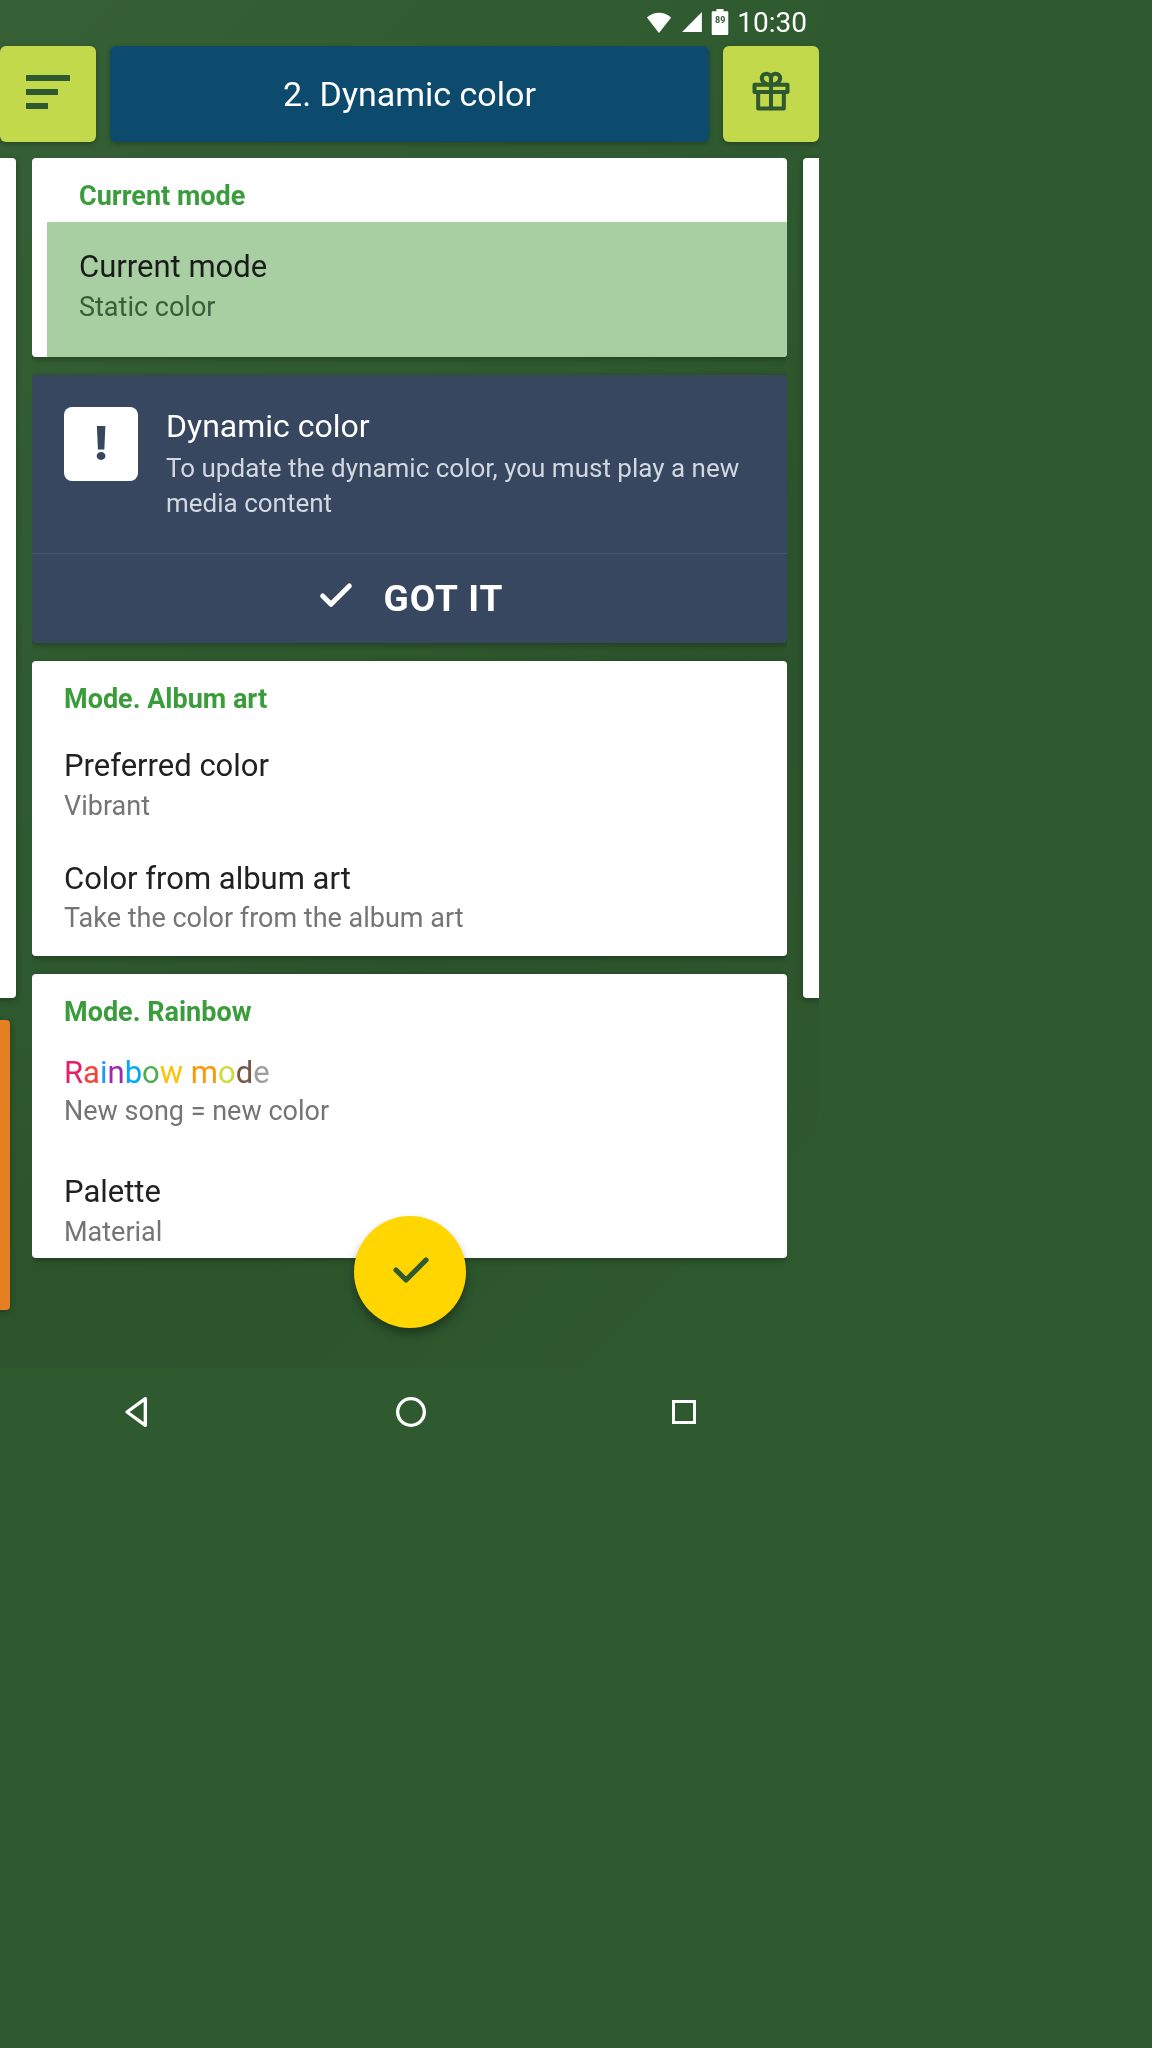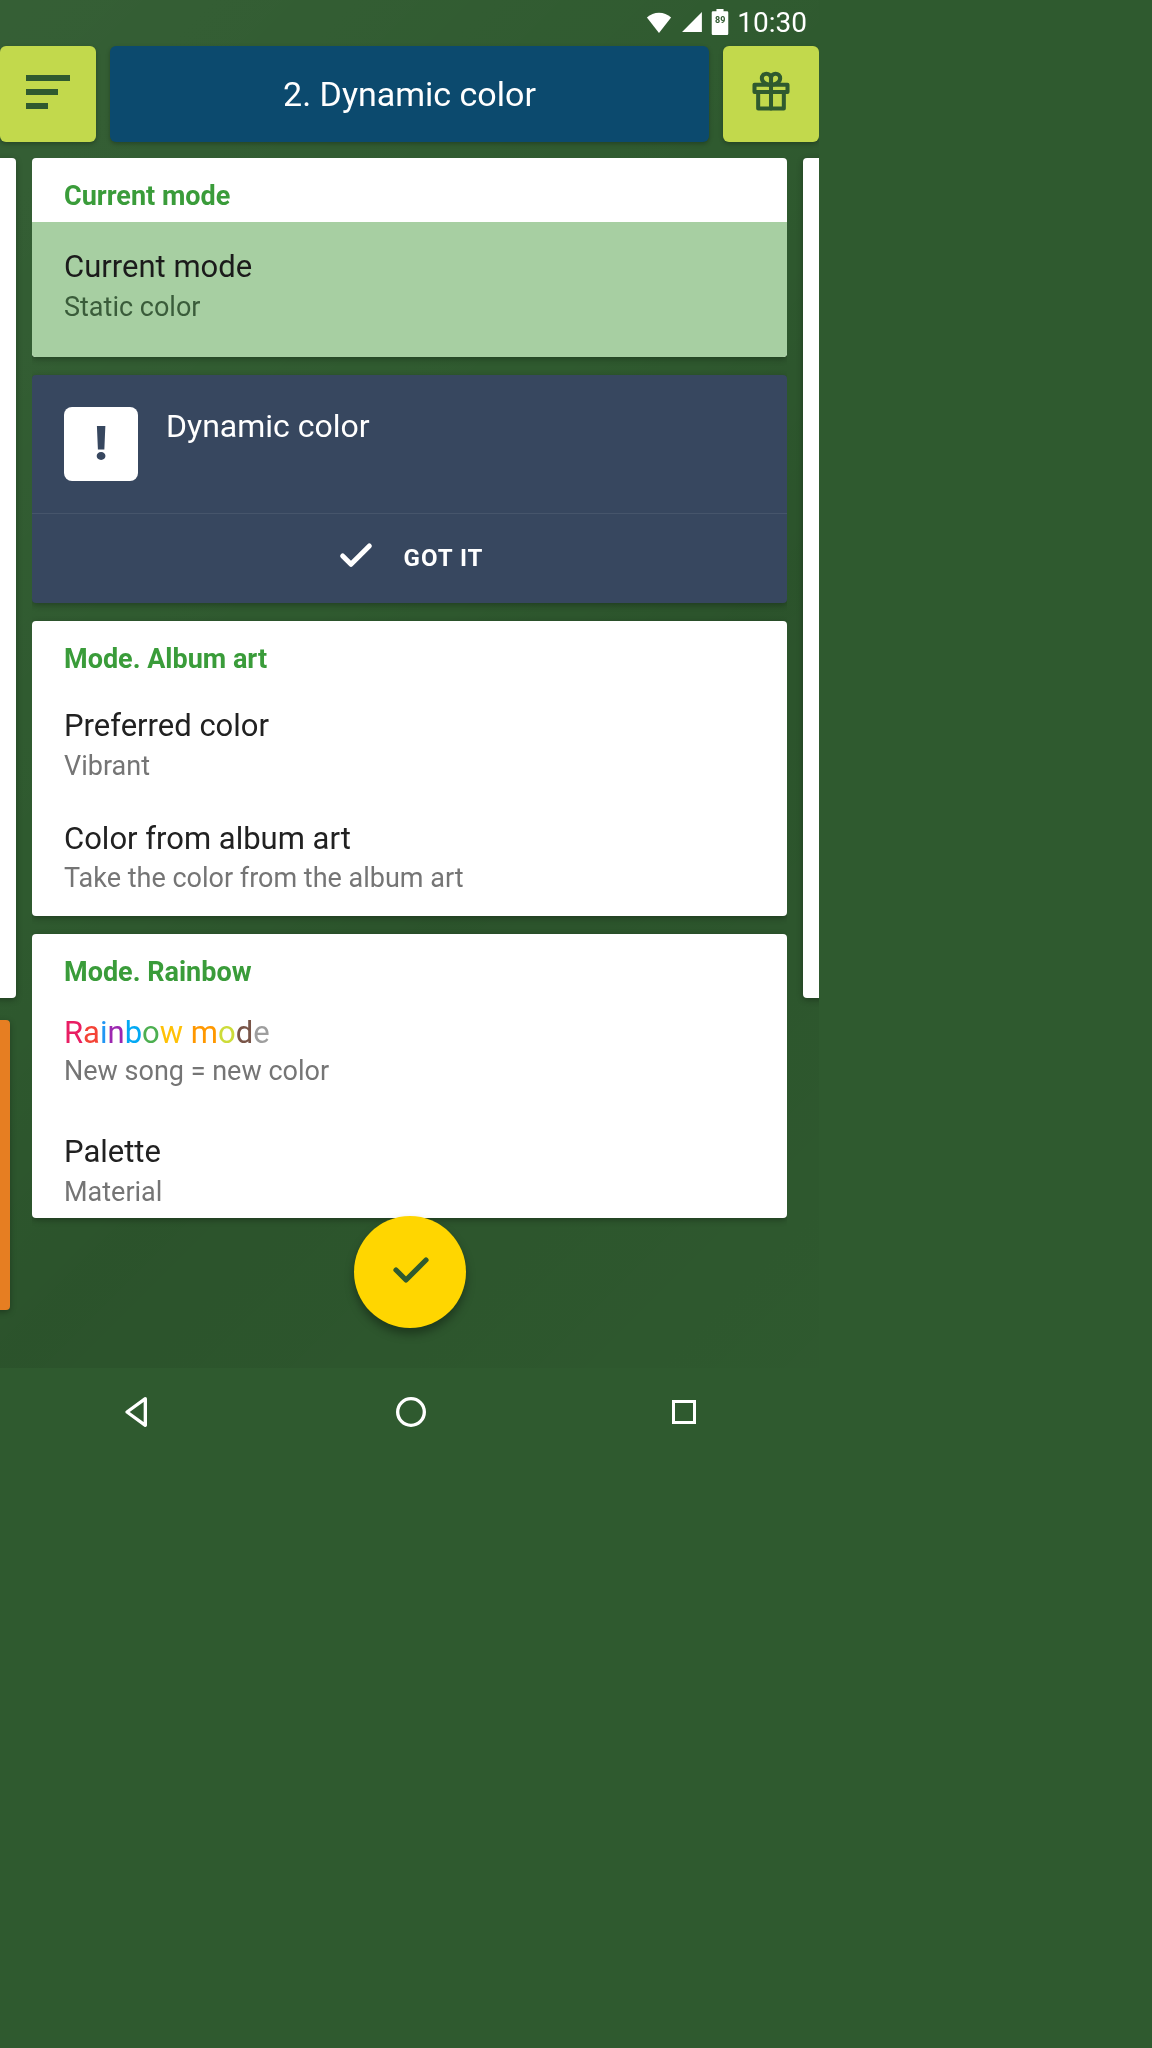--- a/index.html
+++ b/index.html
@@ -107,21 +107,21 @@
     flex: none;
   }
   .info-text .h { font-size: 32px; margin-bottom: 6px; }
   .info-text .b { font-size: 26px; color: #d2d7e0; line-height: 1.35; }
   .info-action {
     border-top: 1px solid rgba(255,255,255,0.08);
     height: 90px;
     display: flex; align-items: center; justify-content: center;
     gap: 28px;
   }
-  .info-action .lbl { font-size: 24px; font-weight: 700; letter-spacing: 1px; color: #fff; }
+  .info-action .lbl { font-size: 37px; font-weight: 700; letter-spacing: 1px; color: #fff; }
 
   .fab {
     position: absolute;
     left: 50%; transform: translateX(-50%);
     bottom: 32px;
     width: 112px; height: 112px;
     border-radius: 50%;
     background: #ffd600;
     box-shadow: 0 6px 10px rgba(0,0,0,0.35);
     display: flex; align-items: center; justify-content: center;
@@ -215,33 +215,34 @@
         <line x1="12" y1="8" x2="12" y2="21"></line>
         <path d="M12 8 C10 8 7 7 7 4.5 A2.5 2.5 0 0 1 12 4.5 Z"></path>
         <path d="M12 8 C14 8 17 7 17 4.5 A2.5 2.5 0 0 0 12 4.5 Z"></path>
       </svg>
     </span>
   </div>
 </div>
 
 <div class="content">
 
-  <div class="card" style="overflow:hidden;">
+  <div class="card" style="overflow:hidden;padding-left:15px;">
     <div class="section-header">Current mode</div>
     <div class="row row-sel" style="padding-top:26px;padding-bottom:34px;">
       <div class="primary">Current mode</div>
       <div class="secondary">Static color</div>
     </div>
   </div>
 
   <div class="info-card">
     <div class="info-top">
       <div class="info-icon">!</div>
       <div class="info-text">
         <div class="h">Dynamic color</div>
+        <div class="b">To update the dynamic color, you must play a new media content</div>
       </div>
     </div>
     <div class="info-action">
       <span>
         <svg width="40" height="40" viewBox="0 0 24 24" fill="none" stroke="#fff" stroke-width="3" stroke-linecap="round" stroke-linejoin="round">
           <polyline points="4 12 9 17 20 6"></polyline>
         </svg>
       </span>
       <span class="lbl">GOT IT</span>
     </div>

